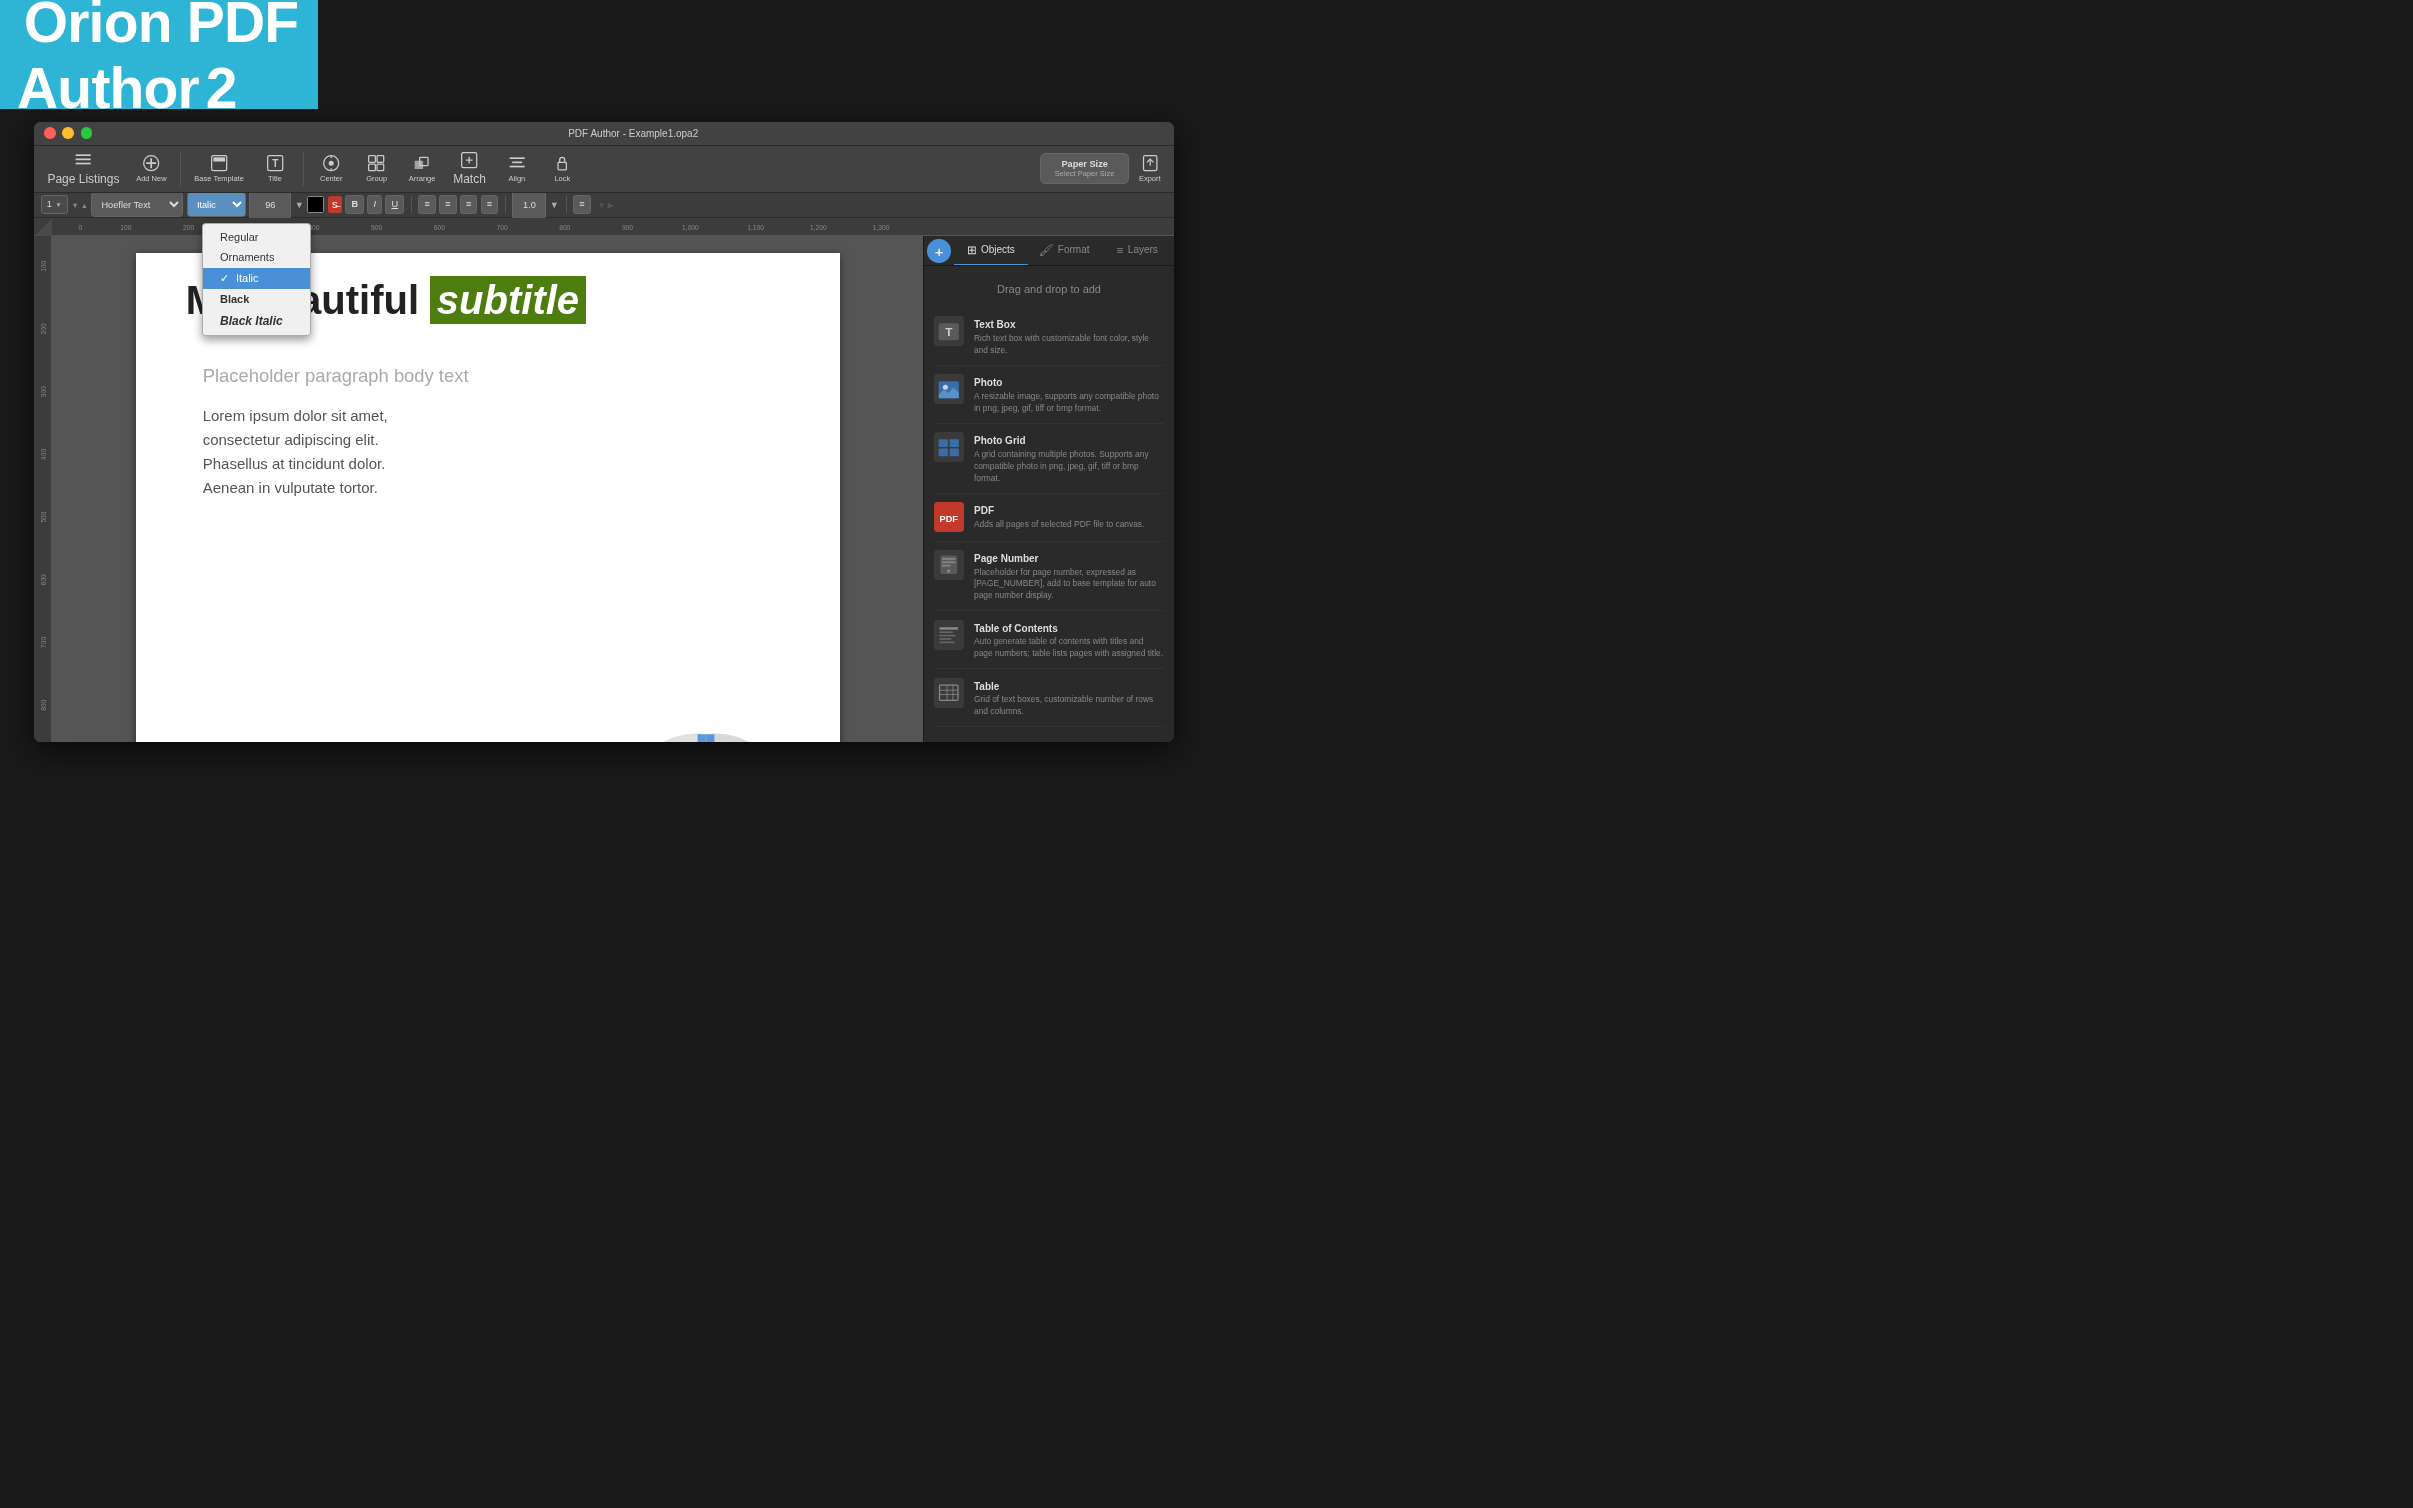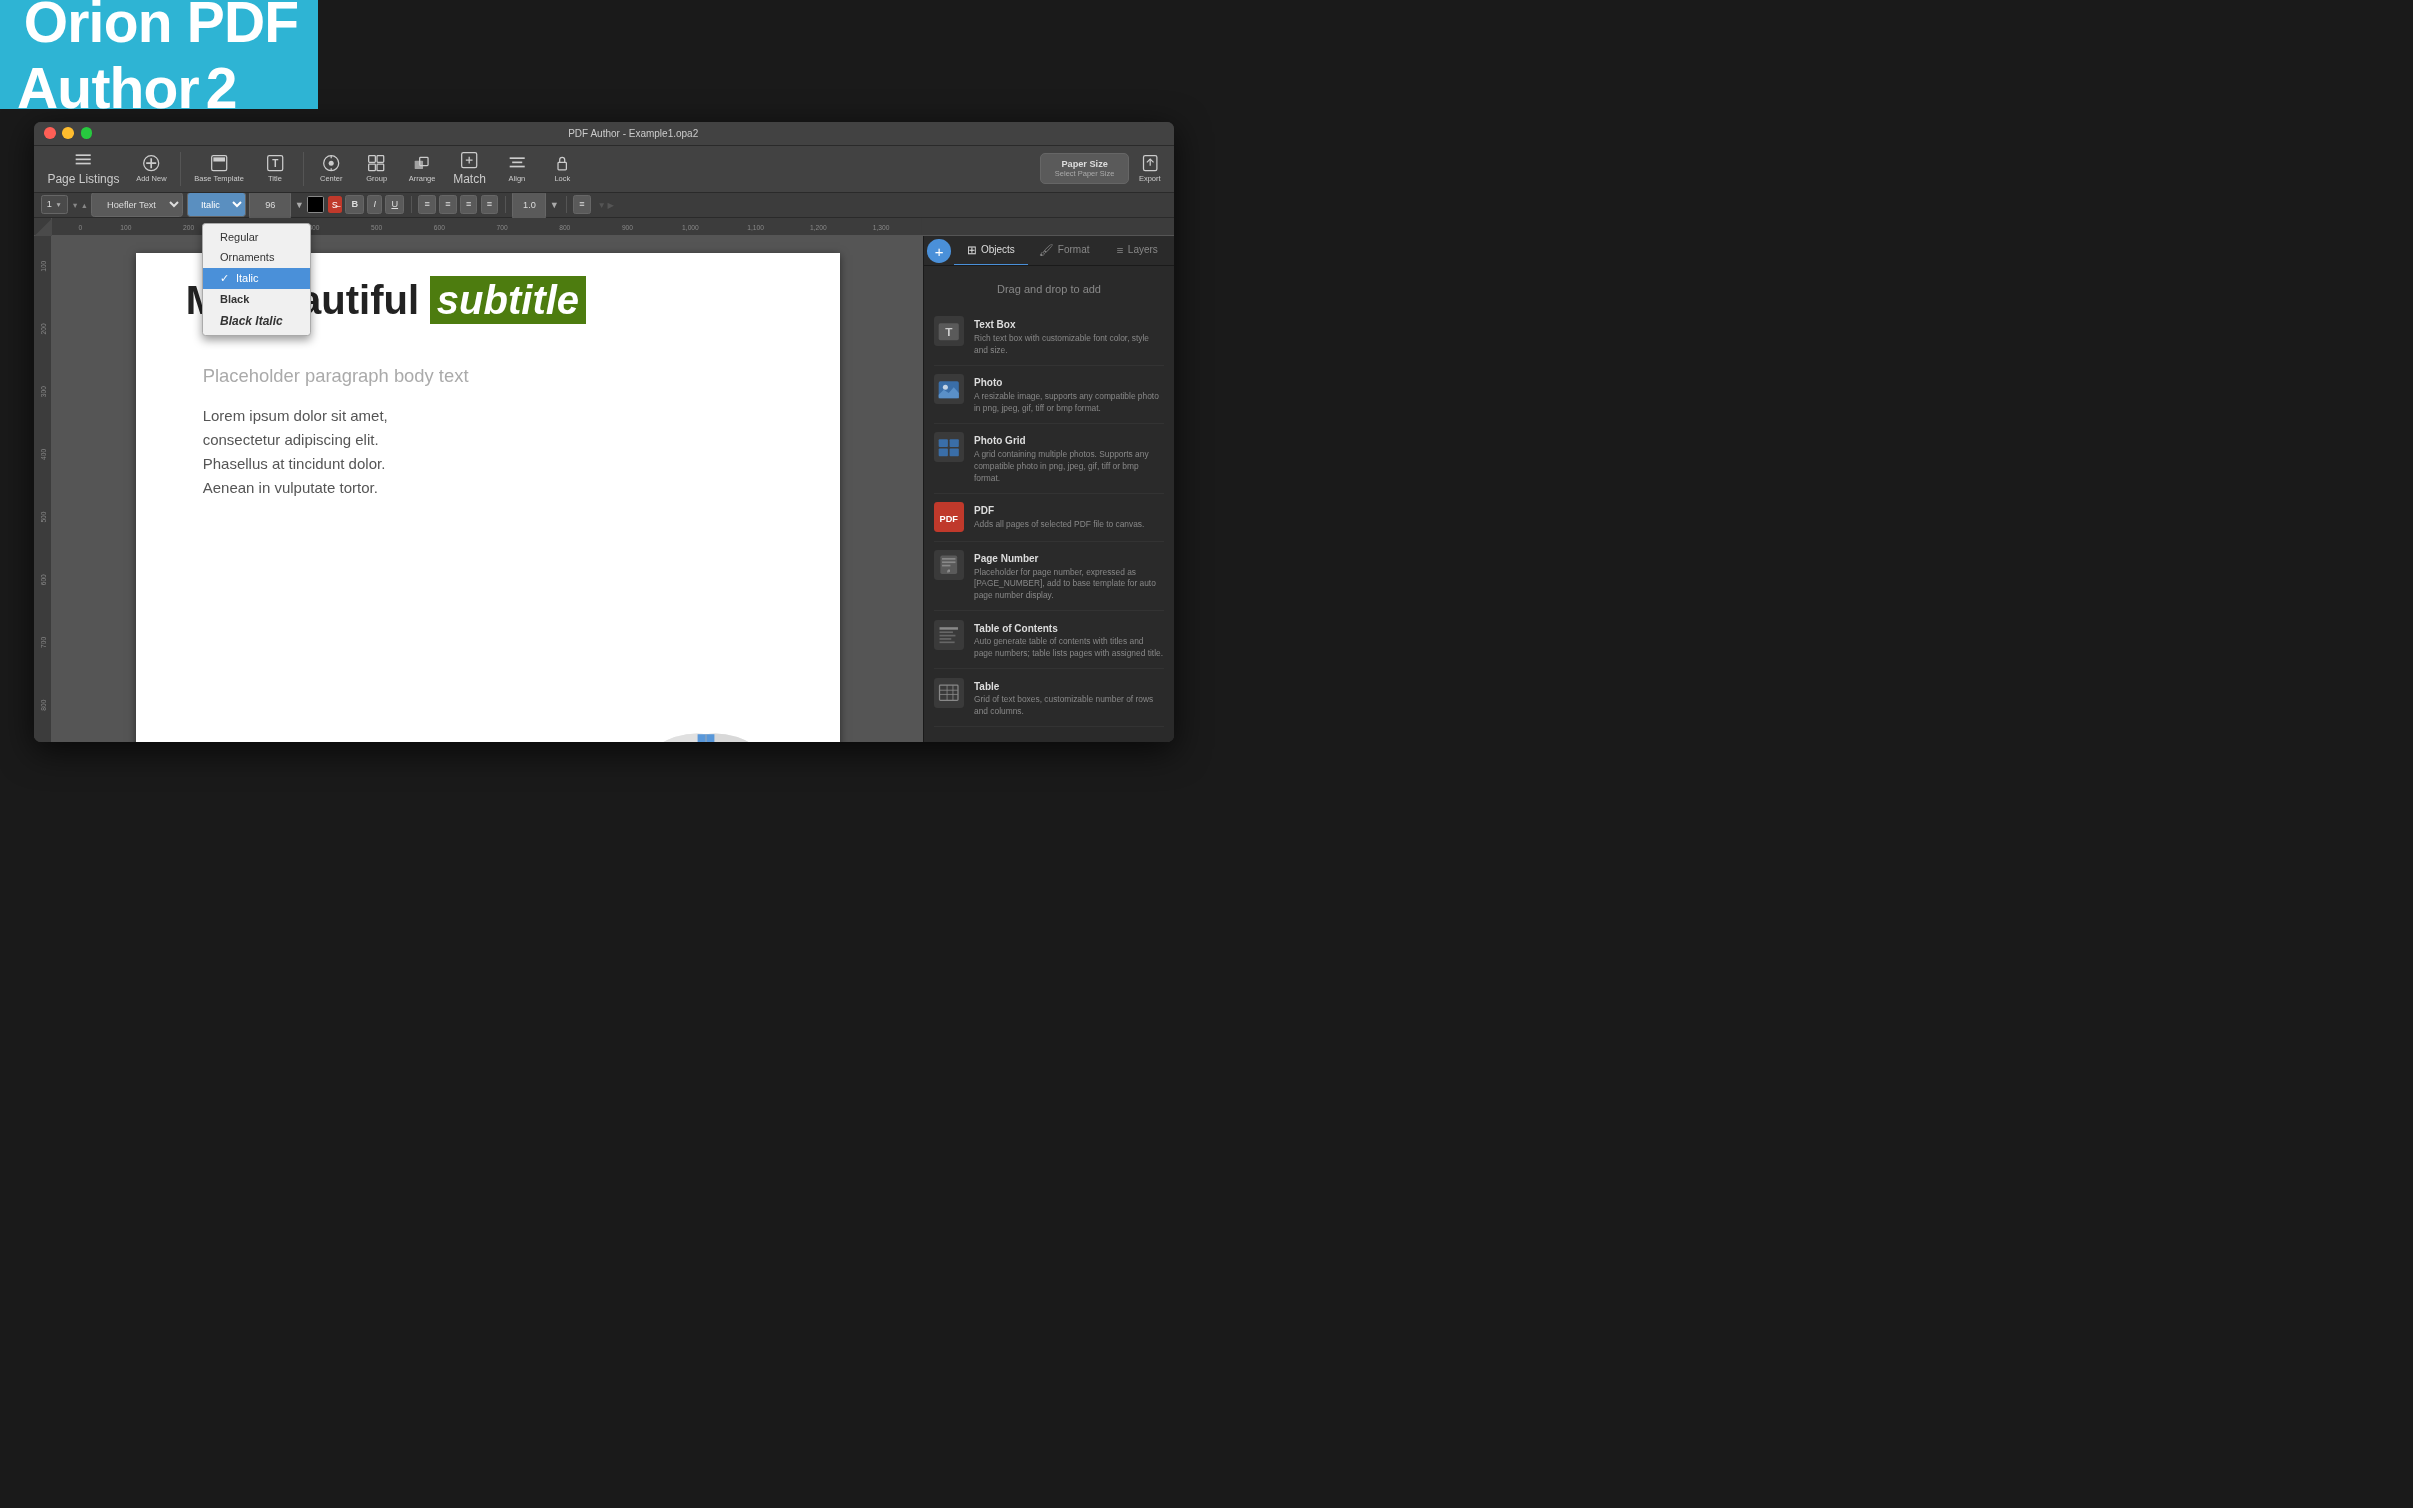--- a/index.html
+++ b/index.html
@@ -120,21 +120,20 @@
       gap: 3.4px;
     }
     .format-select {
       background: #5a5a5a;
       border: 0.8px solid #666;
       border-radius: 3.4px;
       color: #ddd;
       font-size: 9.2px;
       padding: 1.7px 5px;
       height: 25px;
-      text-align: center;
     }
     .format-input {
       background: #5a5a5a;
       border: 0.8px solid #666;
       border-radius: 3.4px;
       color: #ddd;
       font-size: 9.2px;
       padding: 1.7px 3.4px;
       height: 30px;
       width: 42px;

